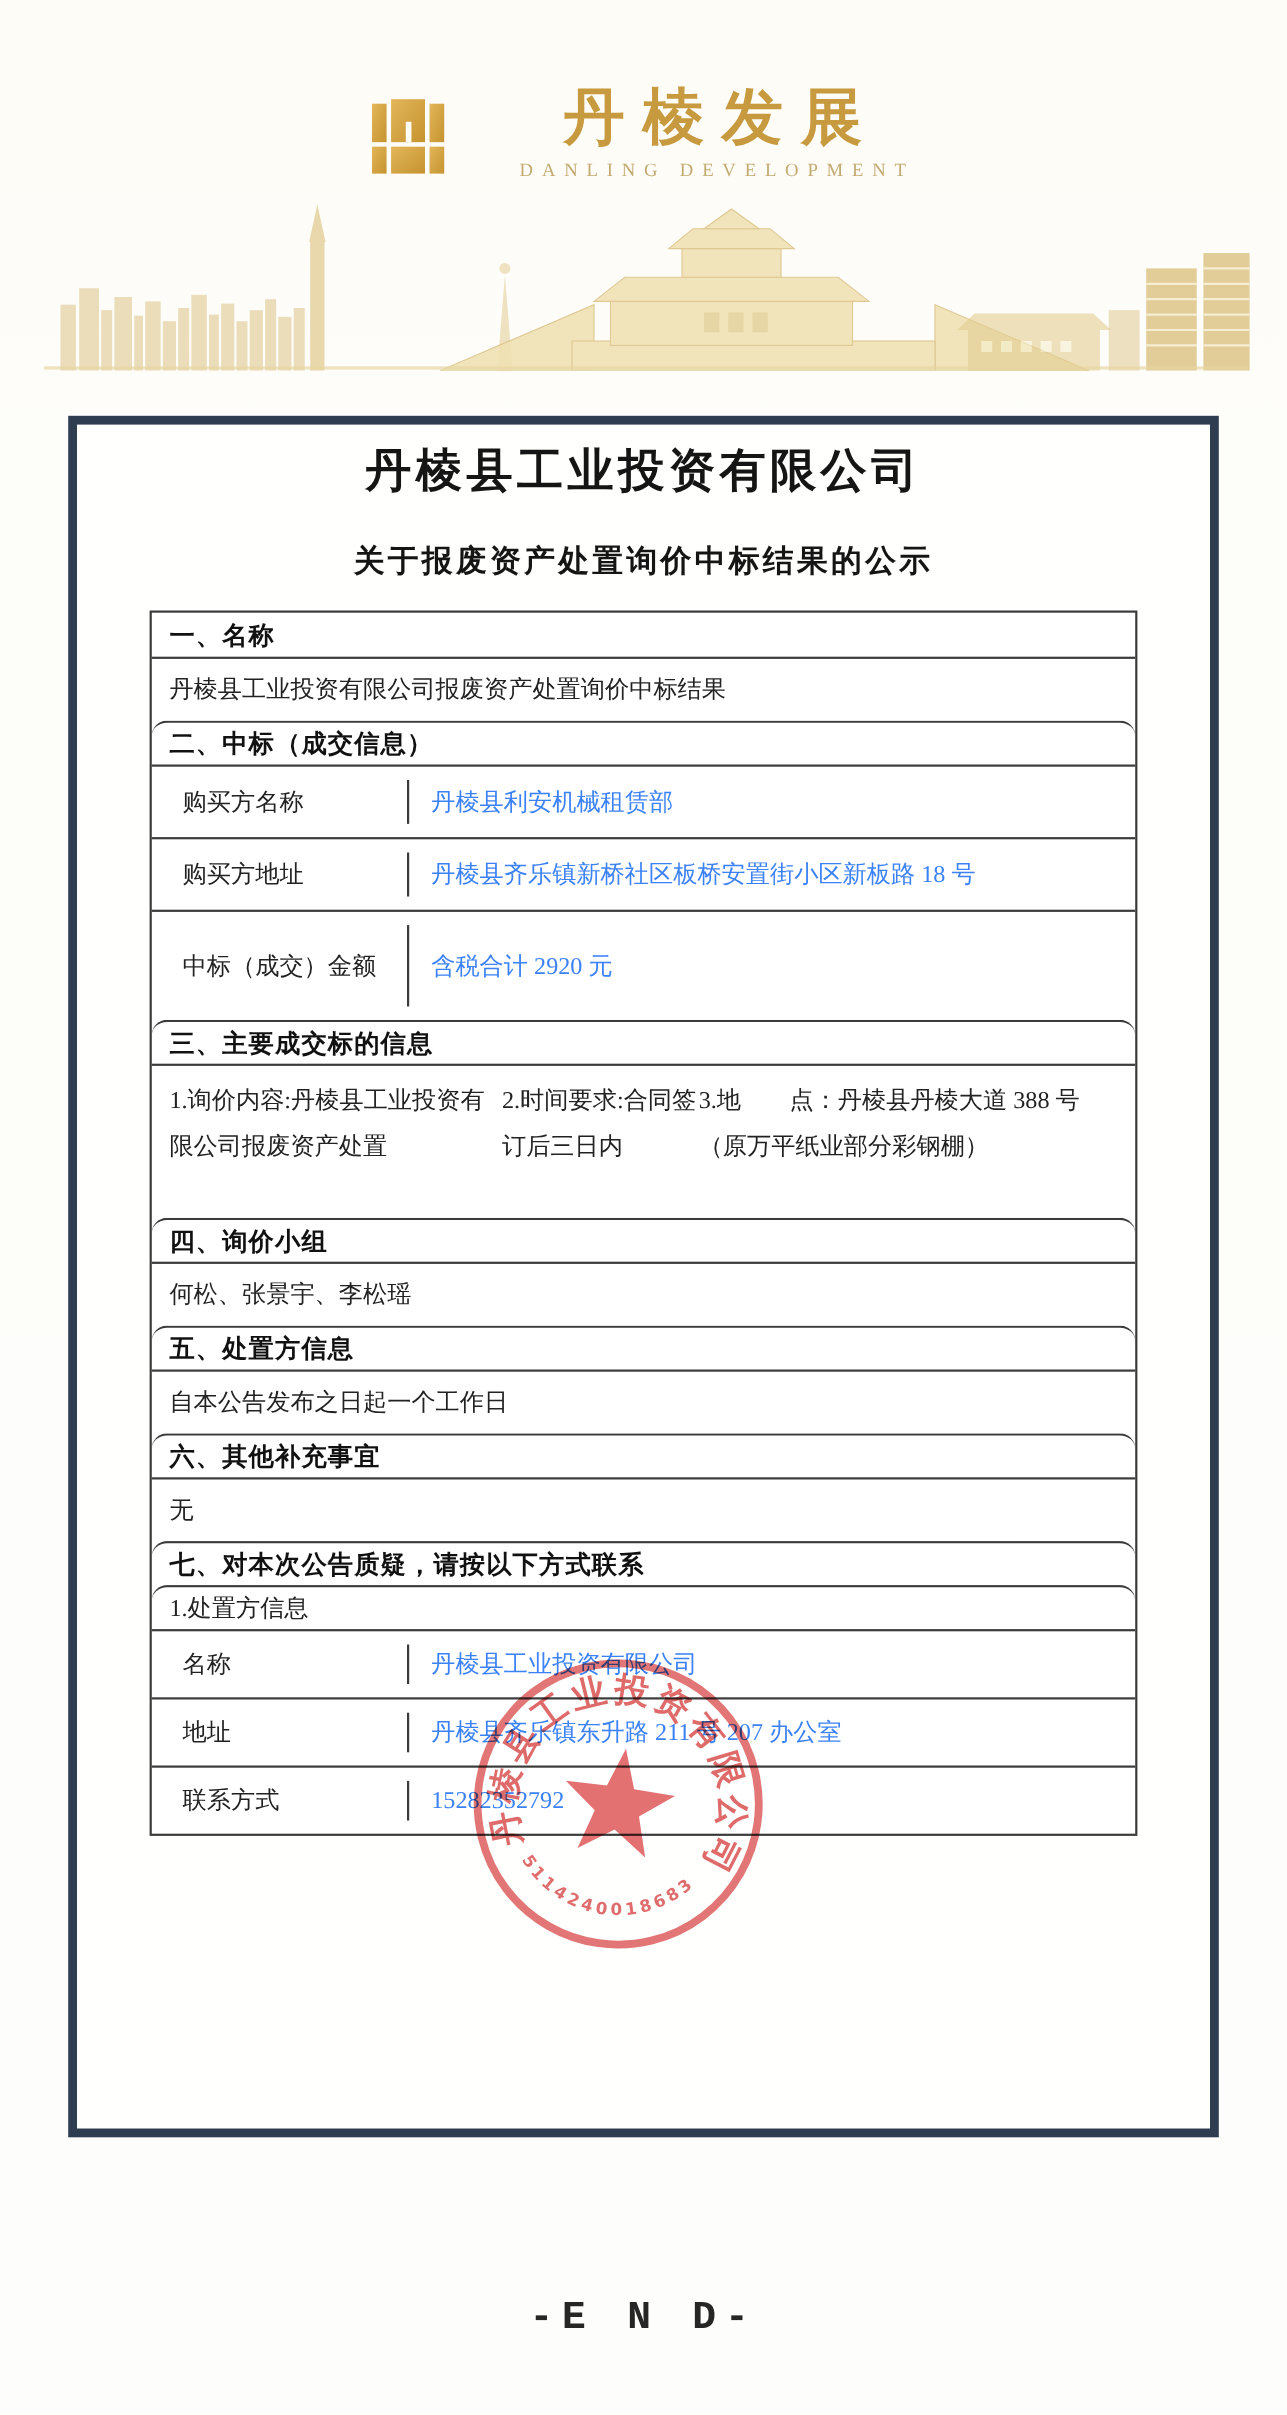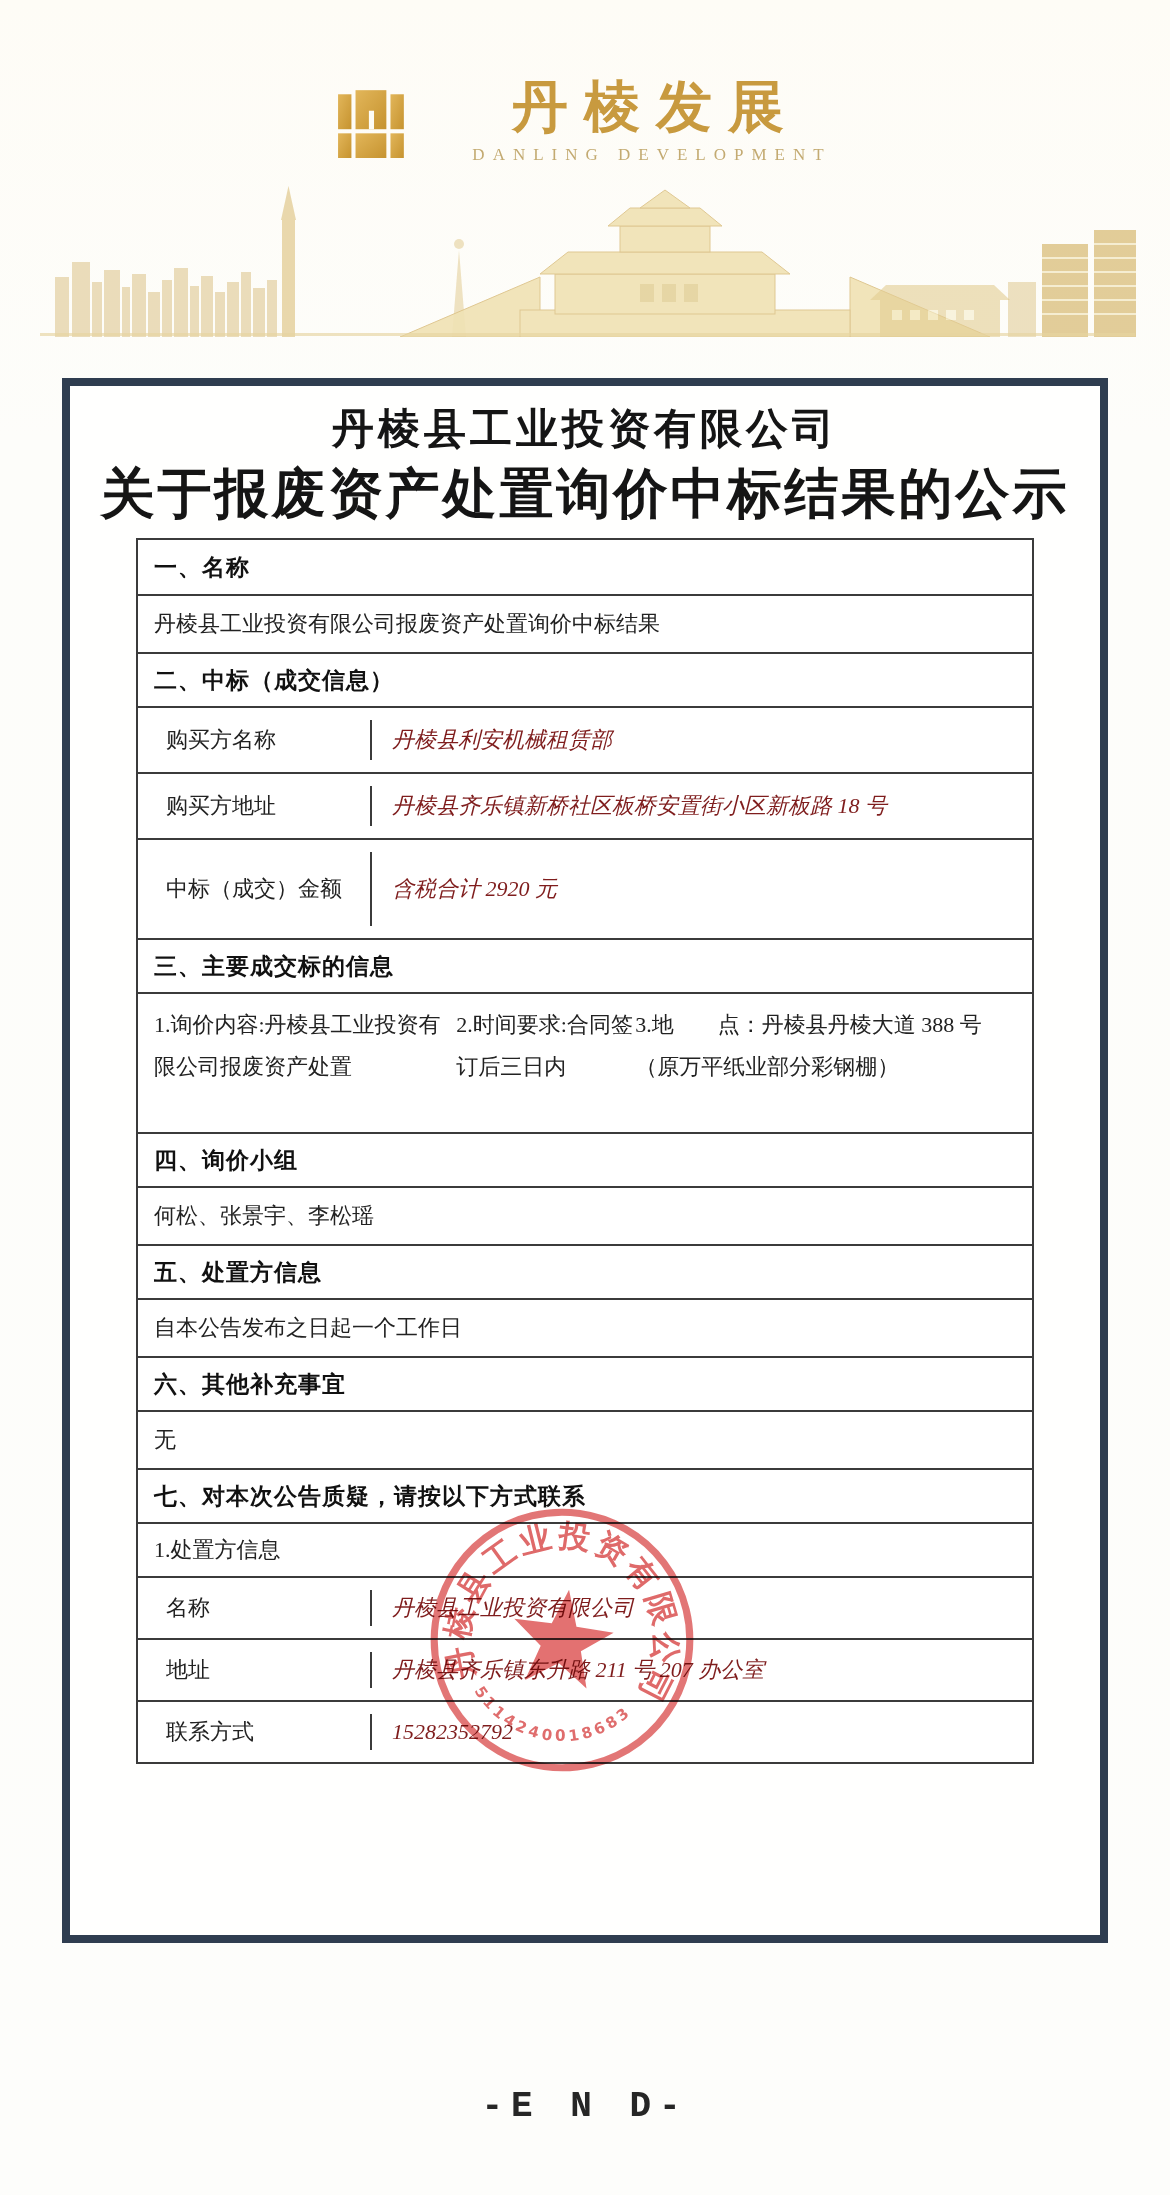--- a/index.html
+++ b/index.html
@@ -35,44 +35,44 @@
   .doc-frame{
     position:absolute;left:62px;top:378px;
     width:1030px;height:1549px;
     border:8px solid #2f3d50;background:#fffffe;
   }
   .doc-title{
     text-align:center;font-weight:bold;color:#151515;
     font-family:"Liberation Serif","DejaVu Serif",serif;
   }
   .doc-title.l1{margin-top:18px;font-size:42px;letter-spacing:4px;line-height:50px;}
-  .doc-title.l2{margin-top:14px;font-size:54px;letter-spacing:3px;line-height:52px;}
+  .doc-title.l2{margin-top:31px;font-size:28px;letter-spacing:3px;line-height:52px;}
 
   
   .notice-table{
     margin:18px auto 0;width:894px;
     border:2px solid #3b3b3b;background:#fff;
   }
   .nrow{display:flex;align-items:center;box-sizing:border-box;}
   .nrow + .nrow{border-top:2px solid #3b3b3b;}
   .nrow-section{
     padding-left:16px;font-family:"Liberation Sans","DejaVu Sans",sans-serif;
     font-weight:bold;font-size:23px;letter-spacing:1px;color:#111;
   }
   .nrow-value{padding:0 16px;font-size:22px;color:#222;text-align:center;}
   .nrow-pair{padding:12px;align-items:stretch;}
   .cell-label{
     width:222px;flex:0 0 222px;border-right:2px solid #3b3b3b;
     display:flex;align-items:center;padding-left:16px;
     font-size:22px;color:#222;box-sizing:border-box;
   }
-  .cell-value{flex:1;display:flex;align-items:center;padding-left:20px;font-size:22px;color:#7f1d1d;font-style:italic;}
+  .cell-value{flex:1;display:flex;align-items:center;padding-left:20px;font-size:22px;color:#3b82f6;}
   .nrow-multi{flex-direction:row;align-items:flex-start;justify-content:center;padding:10px 16px;}
   .nrow-multi .mline{font-size:22px;line-height:42px;color:#222;}
-  .h54{height:54px;} .h58{height:58px;} .h62{height:62px;}
+  .h54{height:40px;border-radius:14px;} .h58{height:58px;} .h62{height:62px;}
   .h66{height:66px;} .h84{height:100px;} .h140{height:140px;}
 
   
   .seal{
     position:absolute;left:420px;top:1498px;width:284px;height:284px;
     mix-blend-mode:multiply;opacity:.92;pointer-events:none;
   }
 
   
   .end-footer{

